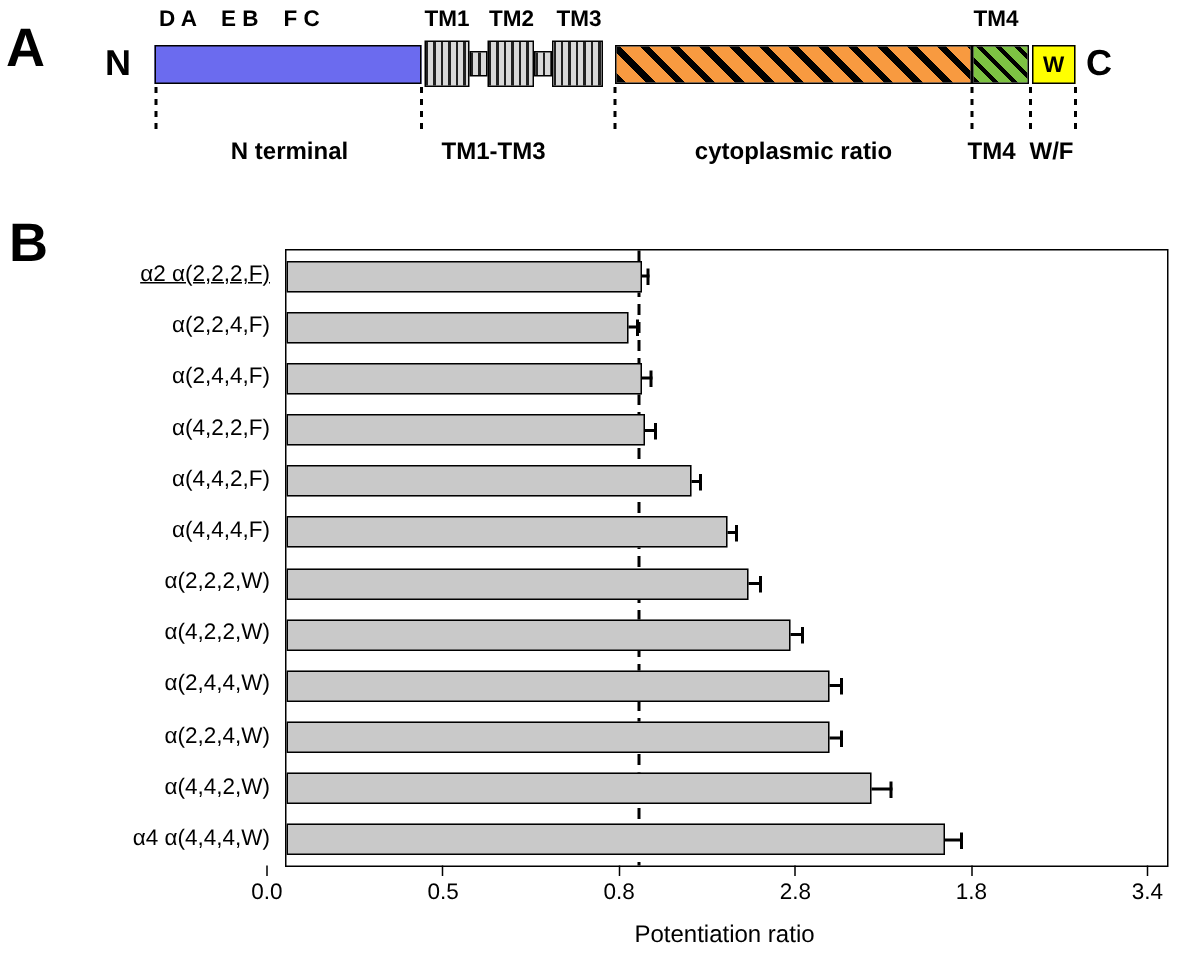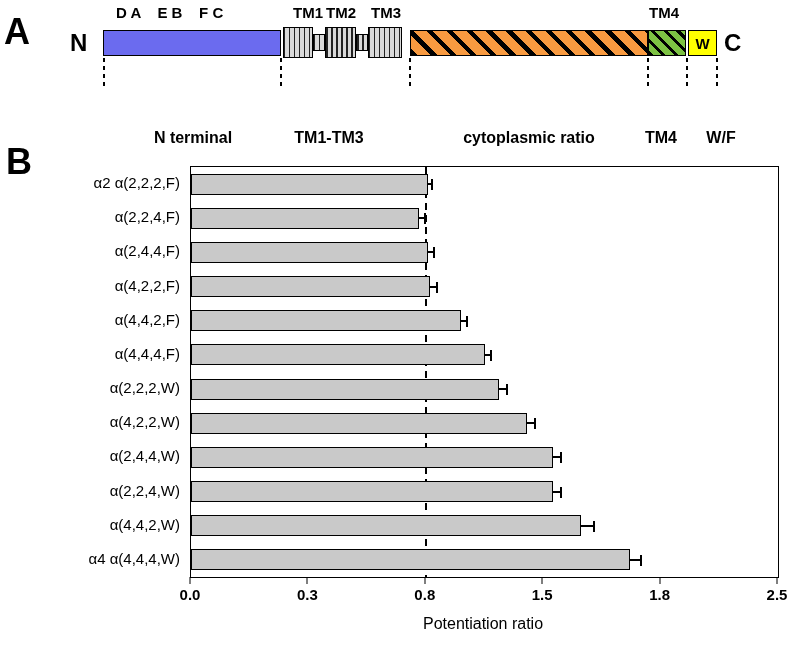--- a/index.html
+++ b/index.html
@@ -3,55 +3,55 @@
 <meta charset="utf-8">
 <style>
   html,body{margin:0;padding:0;background:#fff;}
   #page{
     position:relative;width:792px;height:649px;background:#fff;color:#000;
     font-family:"Liberation Sans","DejaVu Sans",sans-serif;overflow:hidden;
   }
   .plabel{position:absolute;font-weight:bold;font-size:36px;line-height:1;}
   .terminus{position:absolute;font-weight:bold;font-size:24px;line-height:1;}
   .toplab{position:absolute;font-weight:bold;font-size:15px;line-height:1.2;}
-  .botlab{position:absolute;font-weight:bold;font-size:16px;line-height:1.2;margin-top:36px;}
+  .botlab{position:absolute;font-weight:bold;font-size:16px;line-height:1.2;}
   .pre{white-space:pre;}
   .cent{transform:translateX(-50%);white-space:nowrap;}
   .region{position:absolute;border:1px solid #000;box-sizing:border-box;}
   .wbox{display:flex;align-items:center;justify-content:center;font-weight:bold;font-size:15px;}
   .dotline{
     position:absolute;top:58px;height:30px;width:2px;
     background:repeating-linear-gradient(to bottom,#000 0 4px,transparent 4px 8px);
   }
   
   #plot{position:absolute;left:190px;top:166px;width:587px;height:410px;
     border:1px solid #000;box-sizing:content-box;background:#fff;}
   #refline{position:absolute;top:0;height:100%;width:2px;transform:translateX(-1px);
     background:repeating-linear-gradient(to bottom,#000 0 7px,transparent 7px 12px);}
   #bars-layer{position:absolute;inset:0;}
   .bar{position:absolute;left:0;height:21px;border:1px solid #000;box-sizing:border-box;}
   .errline{position:absolute;height:0;border-top:2px solid #000;}
   .errcap{position:absolute;width:0;height:11px;border-left:2px solid #000;}
   #ylabels{position:absolute;left:0;top:166px;width:184px;height:410px;}
   .ylab{position:absolute;right:4px;font-size:15px;line-height:1.3;white-space:nowrap;}
-  #xaxis{position:absolute;left:190px;top:577px;width:587px;height:34px;font-weight:bold;}
+  #xaxis{position:absolute;left:178px;top:577px;width:587px;height:34px;}
   .tick{position:absolute;top:0;width:0;height:7px;border-left:1px solid #000;transform:translateX(-0.5px);}
   .ticklab{position:absolute;top:9px;transform:translateX(-50%);font-size:15px;}
   #xtitle{position:absolute;left:483px;top:615px;font-size:16px;}
 </style>
 </head>
 <body>
 
 <div id="page">
 
   <div id="panelA">
     <div class="plabel" style="left:4px;top:14px">A</div>
 
-    <div class="toplab pre" style="left:116px;top:4px">D A    E B    F C</div>
-    <div class="toplab cent" style="left:308px;top:4px">TM1</div>
+    <div class="toplab pre" style="left:106px;top:4px">D A    E B    F C</div>
+    <div class="toplab cent" style="left:298px;top:4px">TM1</div>
     <div class="toplab cent" style="left:341px;top:4px">TM2</div>
     <div class="toplab cent" style="left:386px;top:4px">TM3</div>
     <div class="toplab cent" style="left:664px;top:4px">TM4</div>
 
     <div class="terminus" style="left:70px;top:31px">N</div>
     <div class="terminus" style="left:724px;top:31px">C</div>
 
     <div class="region" style="left: 103px; top: 30px; width: 178px; height: 26px; background: rgb(107, 107, 239);"></div>
     <div class="region tmstripe" style="left: 283px; top: 27px; width: 30px; height: 31px; background: repeating-linear-gradient(90deg, rgb(34, 34, 34) 0px, rgb(34, 34, 34) 1.5px, rgb(217, 217, 217) 1.5px, rgb(217, 217, 217) 5px);"></div>
     <div class="region tmstripe" style="left: 313px; top: 34px; width: 12px; height: 17px; background: repeating-linear-gradient(90deg, rgb(34, 34, 34) 0px, rgb(34, 34, 34) 1.5px, rgb(217, 217, 217) 1.5px, rgb(217, 217, 217) 5px);"></div>
@@ -68,28 +68,28 @@
     <div class="dotline" style="left:280px"></div>
     <div class="dotline" style="left:409px"></div>
     <div class="dotline" style="left:647px"></div>
     <div class="dotline" style="left:686px"></div>
     <div class="dotline" style="left:716px"></div>
 
     <div class="botlab cent" style="left:193px;top:92px">N terminal</div>
     <div class="botlab cent" style="left:329px;top:92px">TM1-TM3</div>
     <div class="botlab cent" style="left:529px;top:92px">cytoplasmic ratio</div>
     <div class="botlab cent" style="left:661px;top:92px">TM4</div>
-    <div class="botlab cent" style="left:721px;top:92px">W/F</div>
+    <div class="botlab cent" style="left:701px;top:92px">W/F</div>
   </div>
 
   <div id="panelB">
     <div class="plabel" style="left:6px;top:144px">B</div>
 
     <div id="ylabels">
-        <div class="ylab" style="top: 7.08333px;">α2 α(2,2,2,F)</div>
+        <div class="ylab" style="top: 7.08333px; text-decoration: underline;">α2 α(2,2,2,F)</div>
         <div class="ylab" style="top: 41.25px;">α(2,2,4,F)</div>
         <div class="ylab" style="top: 75.4167px;">α(2,4,4,F)</div>
         <div class="ylab" style="top: 109.583px;">α(4,2,2,F)</div>
         <div class="ylab" style="top: 143.75px;">α(4,4,2,F)</div>
         <div class="ylab" style="top: 177.917px;">α(4,4,4,F)</div>
         <div class="ylab" style="top: 212.083px;">α(2,2,2,W)</div>
         <div class="ylab" style="top: 246.25px;">α(4,2,2,W)</div>
         <div class="ylab" style="top: 280.417px;">α(2,4,4,W)</div>
         <div class="ylab" style="top: 314.583px;">α(2,2,4,W)</div>
         <div class="ylab" style="top: 348.75px;">α(4,4,2,W)</div>
@@ -135,26 +135,26 @@
           <div class="bar" style="top: 382.417px; width: 74.8%; background: rgb(201, 201, 201);"></div>
           <div class="errline" style="top: 391.917px; left: 74.8%; width: 2%;"></div>
           <div class="errcap" style="top: 387.917px; left: calc(76.8% - 2px);"></div>
         </div>
     </div>
 
     <div id="xaxis">
         <div class="tick" style="left: 0%;"></div>
         <div class="ticklab" style="left: 0%;">0.0</div>
         <div class="tick" style="left: 20%;"></div>
-        <div class="ticklab" style="left: 20%;">0.3</div>
+        <div class="ticklab" style="left: 20%;">0.5</div>
         <div class="tick" style="left: 40%;"></div>
         <div class="ticklab" style="left: 40%;">0.8</div>
         <div class="tick" style="left: 60%;"></div>
-        <div class="ticklab" style="left: 60%;">1.5</div>
+        <div class="ticklab" style="left: 60%;">2.8</div>
         <div class="tick" style="left: 80%;"></div>
         <div class="ticklab" style="left: 80%;">1.8</div>
         <div class="tick" style="left: 100%;"></div>
-        <div class="ticklab" style="left: 100%;">2.5</div>
+        <div class="ticklab" style="left: 100%;">3.4</div>
       </div>
     <div class="cent" id="xtitle">Potentiation ratio</div>
   </div>
 
 </div>
 
 </body></html>

